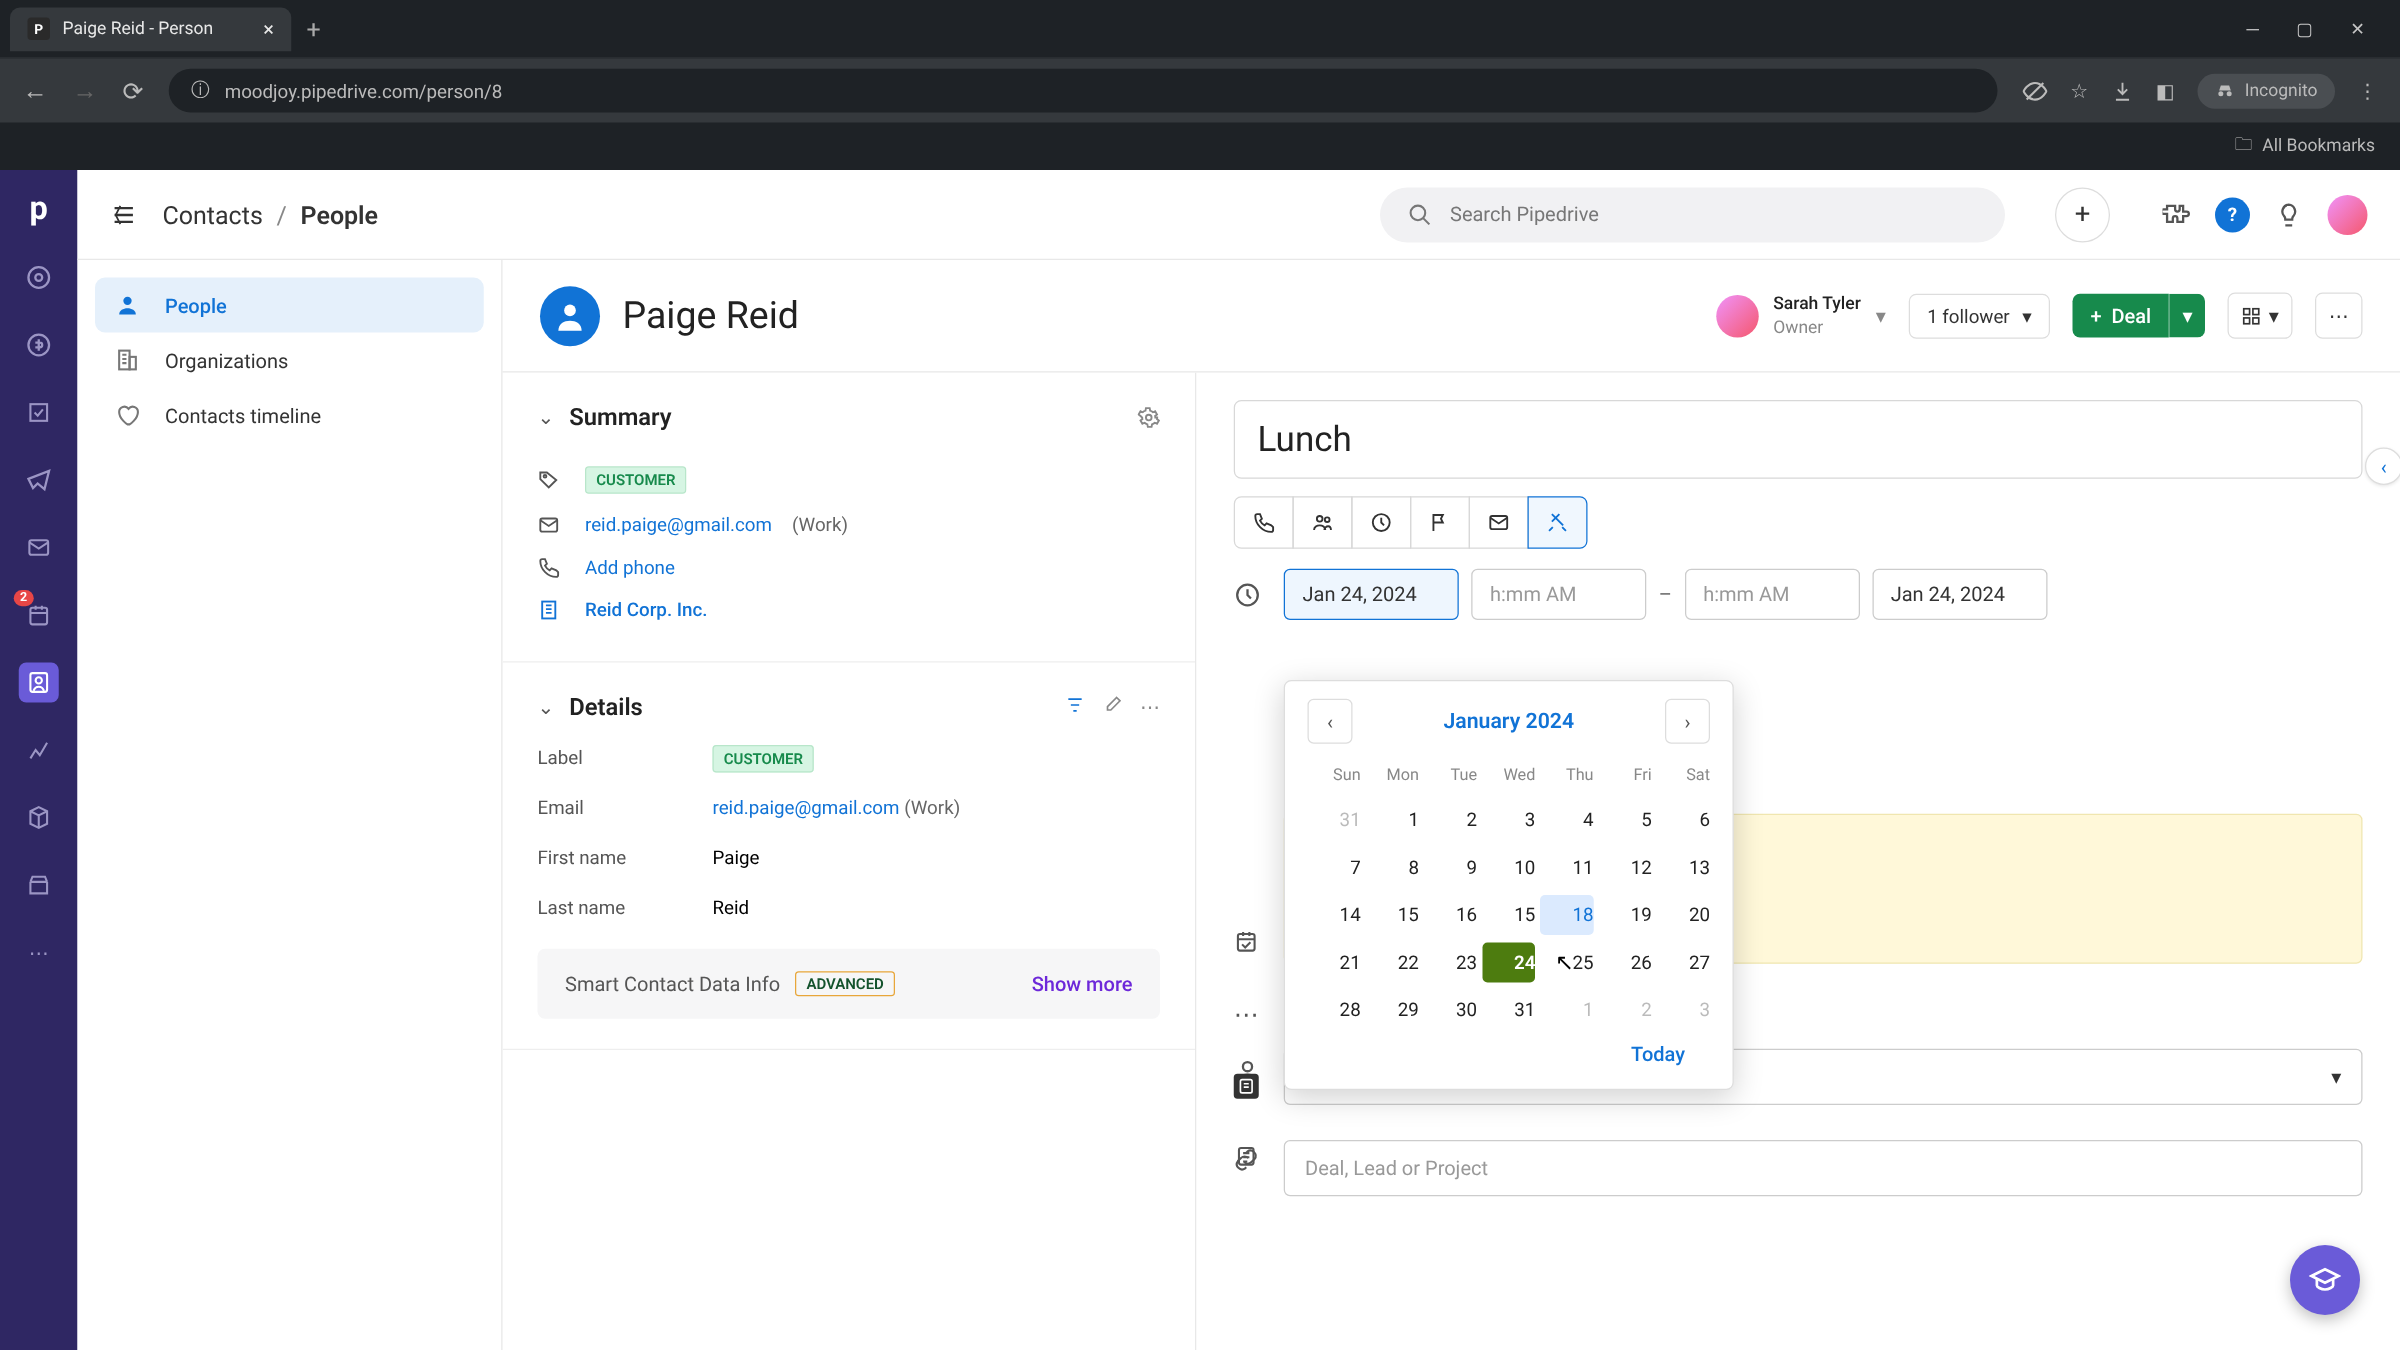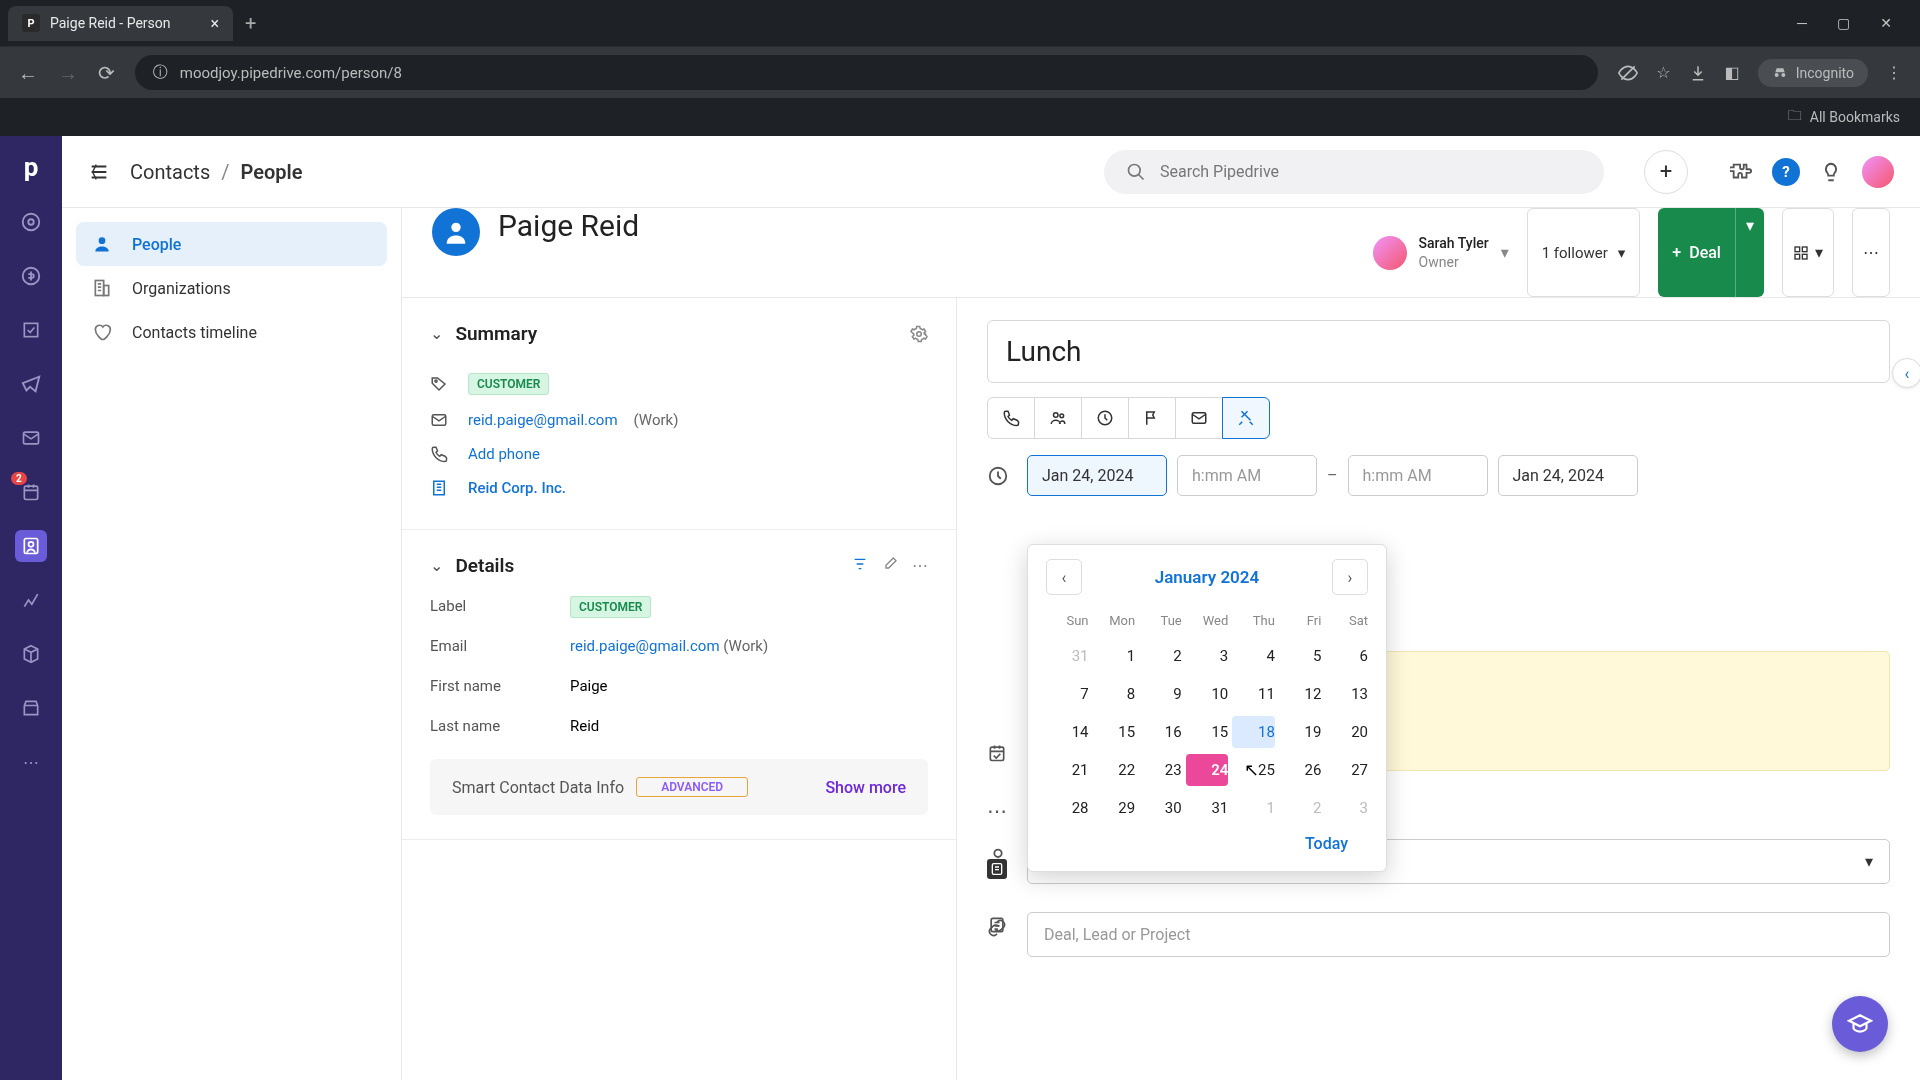--- a/index.html
+++ b/index.html
@@ -51,21 +51,21 @@
 
 
 .sidebar { width: 340px; border-right: 1px solid #e8e8e8; padding: 14px; }
 .side-item { display: flex; align-items: center; gap: 18px; padding: 12px 16px; border-radius: 8px; color: #333; cursor: pointer; font-size: 16px; }
 .side-item.active { background: #e5f0fb; color: #1173d6; font-weight: 500; }
 .side-item .side-icon { width: 22px; text-align: center; color: #777; }
 .side-item.active .side-icon { color: #1173d6; }
 
 
 .person-area { flex: 1; display: flex; flex-direction: column; position: relative; }
-.person-header { height: 90px; display: flex; padding: 0 30px; gap: 18px; border-bottom: 1px solid #e8e8e8; }
+.person-header { height: 90px; display: flex; align-items: center; padding: 0 30px; gap: 18px; border-bottom: 1px solid #e8e8e8; }
 .person-avatar { width: 48px; height: 48px; border-radius: 50%; background: #1173d6; display: flex; align-items: center; justify-content: center; color: #fff; }
 .person-name { font-size: 30px; font-weight: 400; color: #222; }
 .owner-block { margin-left: auto; display: flex; align-items: center; gap: 12px; }
 .owner-avatar { width: 34px; height: 34px; border-radius: 50%; background: linear-gradient(135deg,#f093fb,#f5576c); }
 .owner-text { font-size: 14px; line-height: 1.3; }
 .owner-text .owner-name { color: #222; font-weight: 500; }
 .owner-text .owner-role { color: #888; }
 .follower-btn { border: 1px solid #ddd; border-radius: 6px; padding: 8px 14px; display: flex; align-items: center; gap: 10px; font-size: 15px; color: #333; cursor: pointer; }
 .deal-btn { background: #178a4c; color: #fff; border-radius: 6px; padding: 8px 14px; display: flex; align-items: center; gap: 8px; font-size: 16px; font-weight: 500; cursor: pointer; }
 .deal-group { display: flex; }
@@ -89,21 +89,21 @@
 .info-row { display: flex; align-items: center; gap: 16px; padding: 8px 0; font-size: 15px; }
 .info-icon { width: 22px; color: #555; }
 .label-pill { background: #d6f5e3; color: #178a4c; font-size: 12px; font-weight: 600; padding: 3px 8px; border-radius: 3px; border: 1px solid #b8e6ca; }
 .link-text { color: #1173d6; }
 .muted { color: #666; }
 
 .details-grid { display: grid; grid-template-columns: 140px 1fr; row-gap: 22px; font-size: 15px; align-items: center; }
 .details-grid .dlabel { text-align: left; color: #555; padding-right: 18px; }
 
 .smart-box { background: #f6f6f7; border-radius: 6px; padding: 18px 22px; display: flex; align-items: center; gap: 12px; margin-top: 24px; }
-.adv-pill { border: 1px solid #e8a63a; color: #8b5cf6; font-size: 12px; font-weight: 600; padding: 2px 24px; border-radius: 3px; }
+.adv-pill { border: 1px solid #e8a63a; color: #14532d; font-size: 12px; font-weight: 600; padding: 2px 8px; border-radius: 3px; }
 .show-more { margin-left: auto; color: #6d28d9; font-weight: 500; cursor: pointer; }
 
 
 .right-col { flex: 1; padding: 22px 30px; position: relative; overflow: visible; }
 .activity-card { border: 1px solid #d8d8d8; border-radius: 6px; padding: 14px 18px; font-size: 28px; color: #222; margin-bottom: 14px; }
 .type-row { display: flex; gap: 0; margin-bottom: 16px; }
 .type-btn { width: 48px; height: 42px; border: 1px solid #d8d8d8; display: flex; align-items: center; justify-content: center; cursor: pointer; color: #333; margin-left: -1px; }
 .type-btn:first-child { border-radius: 6px 0 0 6px; margin-left: 0; }
 .type-btn:last-child { border-radius: 0 6px 6px 0; }
 .type-btn.active { border-color: #1173d6; color: #1173d6; background: #f0f7fe; position: relative; z-index: 1; }
@@ -126,21 +126,21 @@
 
 
 .calendar { position: absolute; left: 70px; top: 246px; width: 360px; background: #fff; border: 1px solid #ddd; border-radius: 6px; box-shadow: 0 6px 24px rgba(0,0,0,0.18); padding: 14px 18px 18px; z-index: 50; }
 .cal-head { display: flex; align-items: center; justify-content: space-between; margin-bottom: 12px; }
 .cal-nav { width: 36px; height: 36px; border: 1px solid #ddd; border-radius: 5px; display: flex; align-items: center; justify-content: center; color: #555; cursor: pointer; }
 .cal-title { color: #1173d6; font-weight: 600; font-size: 17px; }
 .cal-grid { display: grid; grid-template-columns: repeat(7, 1fr); gap: 6px 4px; text-align: right; }
 .cal-dow { color: #888; font-size: 13px; padding: 6px 0; }
 .cal-day { padding: 7px 0; font-size: 15px; color: #222; cursor: pointer; border-radius: 4px; }
 .cal-day.muted { color: #bbb; }
-.cal-day.selected { background: #ec4899; color: #fff; font-weight: 600; }
+.cal-day.selected { background: #4d7c0f; color: #fff; font-weight: 600; }
 .cal-day.hover-day { background: #dbeafe; color: #1173d6; }
 .cal-today { text-align: right; color: #1173d6; font-weight: 500; margin-top: 10px; cursor: pointer; font-size: 16px; padding-right: 20px; }
 
 .fab { position: absolute; right: 32px; bottom: 28px; width: 56px; height: 56px; border-radius: 50%; background: #6a5bd8; color: #fff; display: flex; align-items: center; justify-content: center; font-size: 24px; cursor: pointer; box-shadow: 0 4px 12px rgba(0,0,0,0.25); }
 
 .cursor-ptr { position: absolute; font-size: 18px; pointer-events: none; }
 
 svg { display: block; }
 </style>
 </head>

